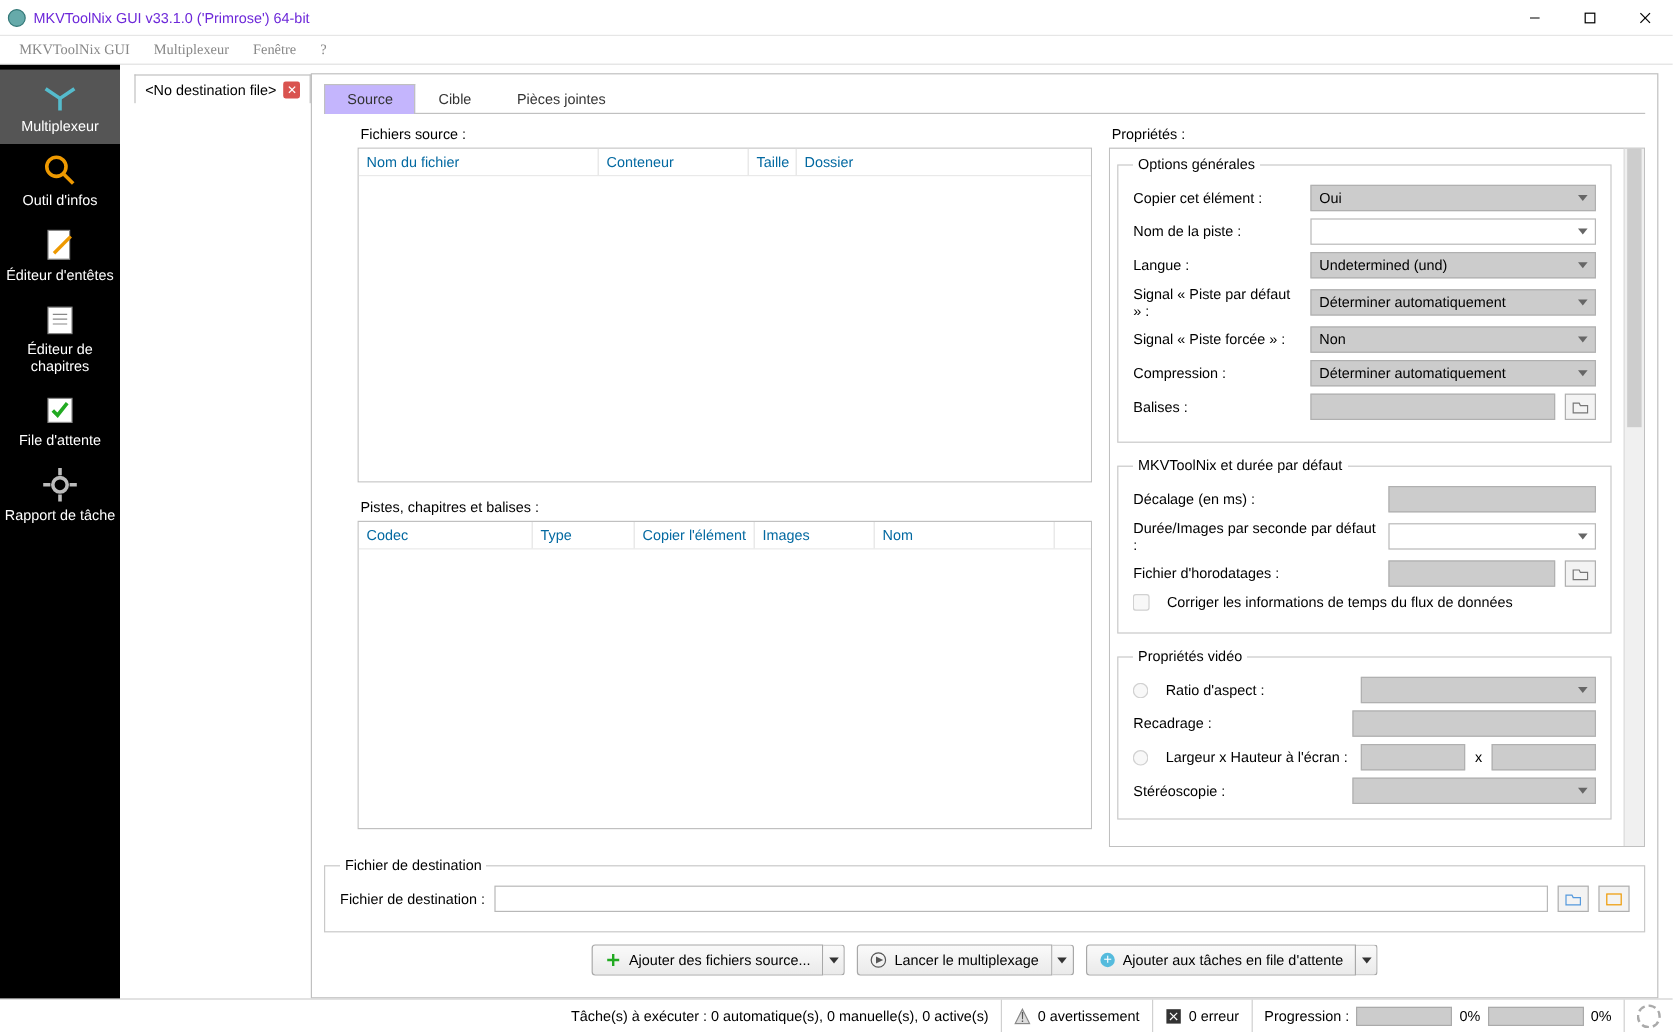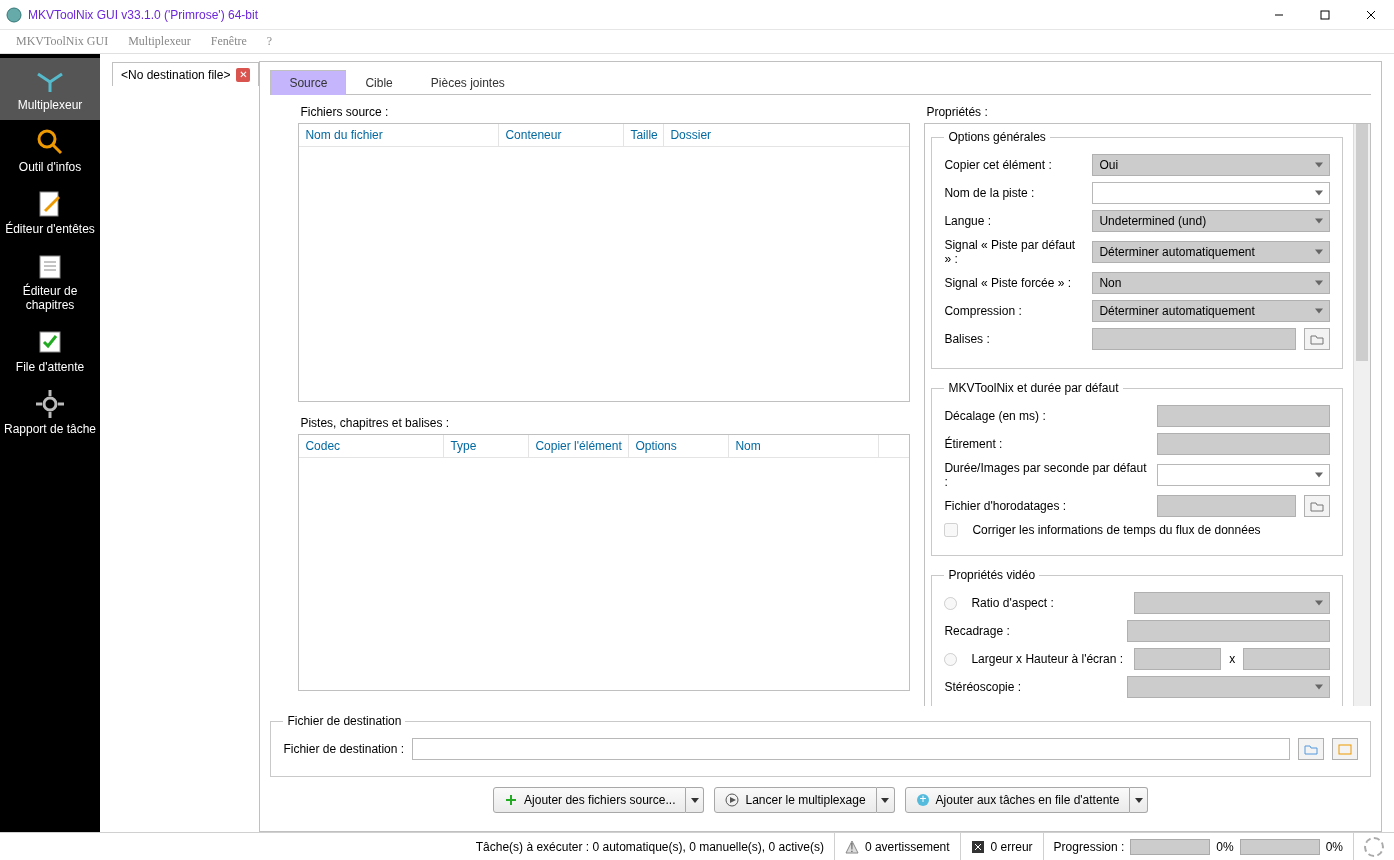--- a/index.html
+++ b/index.html
@@ -210,21 +210,21 @@
             </div>
             <div class="grid-body grid-sources"></div>
           </div>
 
           <div class="section-label">Pistes, chapitres et balises :</div>
           <div class="grid">
             <div class="grid-header">
               <div class="gh" style="width:145px">Codec</div>
               <div class="gh" style="width:85px">Type</div>
               <div class="gh" style="width:100px">Copier l'élément</div>
-              <div class="gh" style="width:100px">Options</div>
+              <div class="gh" style="width:100px">Images</div>
               <div class="gh" style="width:150px">Nom</div>
               <div class="gh" style="flex:1;border-right:none"></div>
             </div>
             <div class="grid-body grid-tracks"></div>
 
           </div>
         </div>
 
         <div class="col-right" style="flex-direction:column">
           <div class="section-label">Propriétés :</div>
@@ -279,24 +279,20 @@
                         <path d="M1 4h5l1 2h6v6H1z" fill="none" stroke="#777"></path>
                       </svg>
                     </div>
                 </div>
               </fieldset>
 
               <fieldset>
                 <legend>MKVToolNix et durée par défaut</legend>
                 <div class="form-row">
                   <label style="flex:0 0 205px">Décalage (en ms) :</label>
-                  <div class="disabled-input" style="flex:1"></div>
-                </div>
-                <div class="form-row">
-                  <label style="flex:0 0 205px">Étirement :</label>
                   <div class="disabled-input" style="flex:1"></div>
                 </div>
                 <div class="form-row">
                   <label style="flex:0 0 205px">Durée/Images par seconde par défaut :</label>
                   <div class="white-select" style="flex:1"></div>
                 </div>
                 <div class="form-row">
                   <label style="flex:0 0 205px">Fichier d'horodatages :</label>
                   <div class="disabled-input" style="flex:1"></div>
                   <div class="browse-btn">

